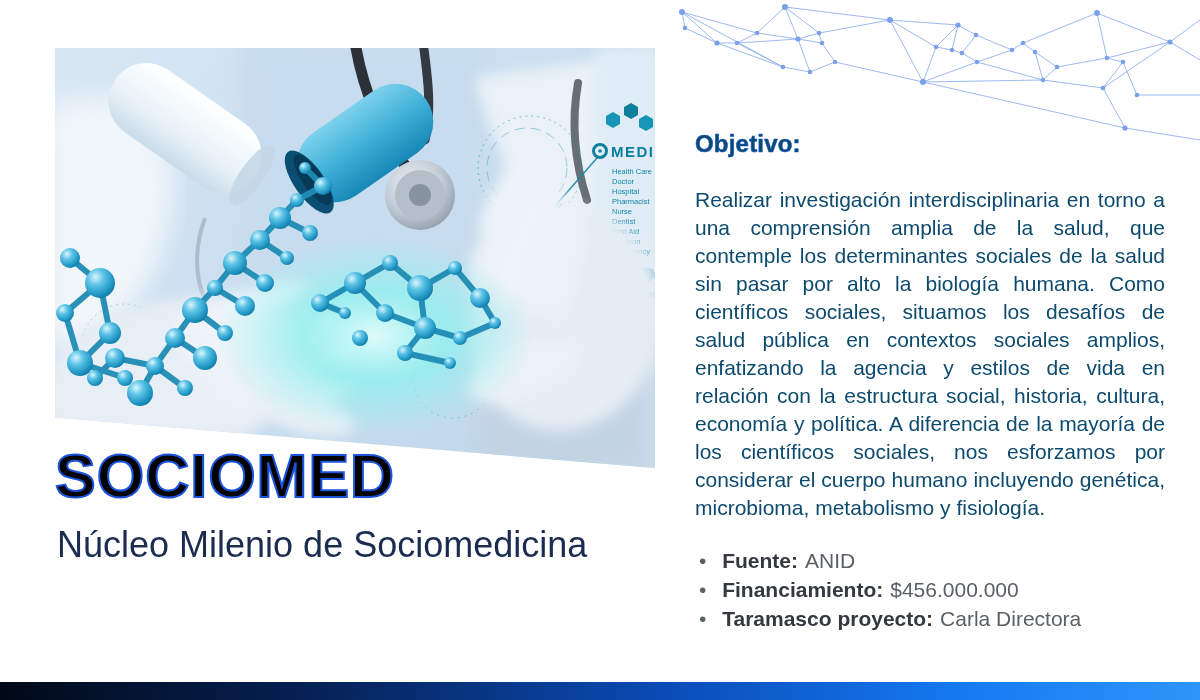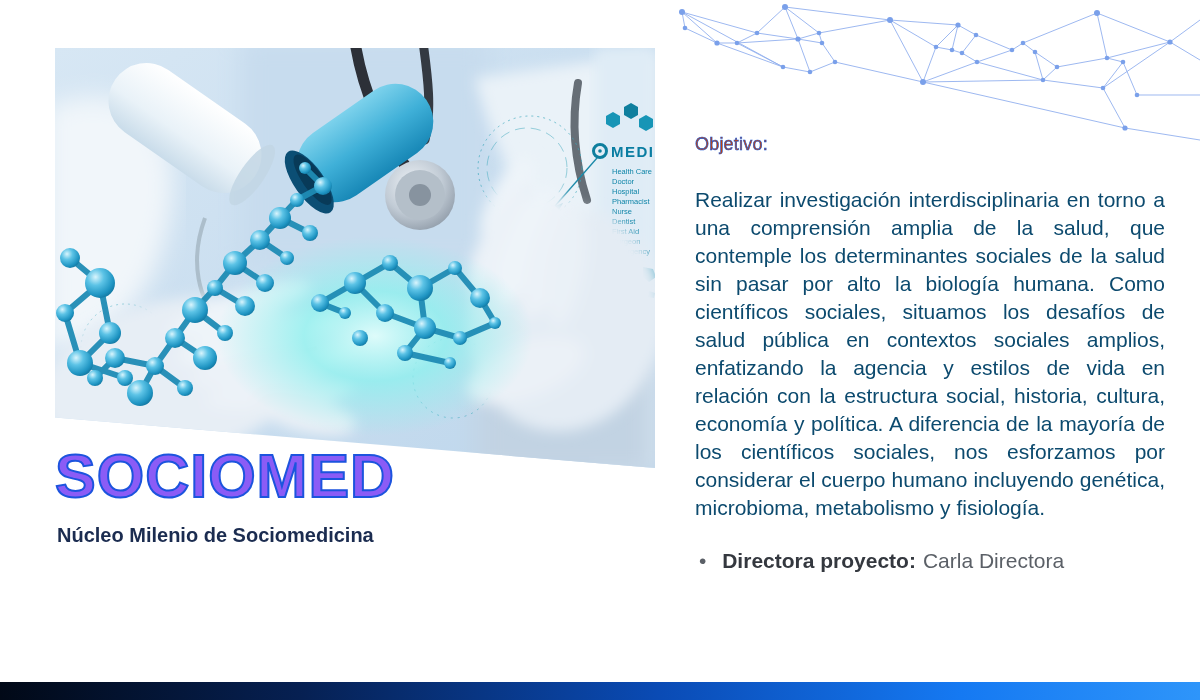--- a/index.html
+++ b/index.html
@@ -9,26 +9,26 @@
   
   .network{position:absolute;top:0;right:0;width:530px;height:150px;}
 
   
   .photo{position:absolute;left:55px;top:48px;width:600px;height:420px;
          clip-path:polygon(0 0,100% 0,100% 100%,0 88%);}
   .photo svg{display:block;width:100%;height:100%;}
 
   
   .title{position:absolute;left:55px;top:445px;font-size:61px;line-height:62px;font-weight:700;
-         color:#8b5cf6;-webkit-text-stroke:2px #1c54de;letter-spacing:1px;}
-  .subtitle{position:absolute;left:57px;top:524px;font-size:20px;font-weight:700;color:#1b2c50;}
+         color:#000000;-webkit-text-stroke:2px #1c54de;letter-spacing:1px;}
+  .subtitle{position:absolute;left:57px;top:524px;font-size:36px;font-weight:400;color:#1b2c50;}
 
   
   .right{position:absolute;left:695px;top:128px;width:470px;}
-  .obj-heading{font-size:18px;line-height:32px;font-weight:400;color:#c2410c;
+  .obj-heading{font-size:24px;line-height:32px;font-weight:700;color:#0c4a6e;
                -webkit-text-stroke:0.6px #1456d8;letter-spacing:0.2px;}
   .para{margin-top:26px;font-size:21px;line-height:28px;color:#0c4a6e;text-align:justify;}
   .details{margin-top:24px;}
   .detail-row{font-size:21px;line-height:29px;color:#5b6067;}
   .detail-row::before{content:"•";color:#5b6067;margin:0 10px 0 4px;}
   .detail-row .lbl{font-weight:700;color:#34383f;margin-right:7px;}
   .detail-row .val{color:#5b6067;}
 
   
   .footer{position:absolute;left:0;bottom:0;width:1200px;height:18px;
@@ -280,19 +280,25 @@
   </div>
 
   <div class="title">SOCIOMED</div>
   <div class="subtitle">Núcleo Milenio de Sociomedicina</div>
 
   <div class="right">
     <div class="obj-heading">Objetivo:</div>
     <div class="para">Realizar investigación interdisciplinaria en torno a una comprensión amplia de la salud, que contemple los determinantes sociales de la salud sin pasar por alto la biología humana. Como científicos sociales, situamos los desafíos de salud pública en contextos sociales amplios, enfatizando la agencia y estilos de vida en relación con la estructura social, historia, cultura, economía y política. A diferencia de la mayoría de los científicos sociales, nos esforzamos por considerar el cuerpo humano incluyendo genética, microbioma, metabolismo y fisiología.</div>
     <div class="details">
       <div class="detail-row">
-        <span class="lbl">Directora proyecto:</span><span class="val">Carla Directora</span>
+        <span class="lbl">Fuente:</span><span class="val">ANID</span>
+      </div>
+      <div class="detail-row">
+        <span class="lbl">Financiamiento:</span><span class="val">$456.000.000</span>
+      </div>
+      <div class="detail-row">
+        <span class="lbl">Taramasco proyecto:</span><span class="val">Carla Directora</span>
       </div>
     </div>
   </div>
 
   <div class="footer"></div>
 </div>
 
 </body></html>

